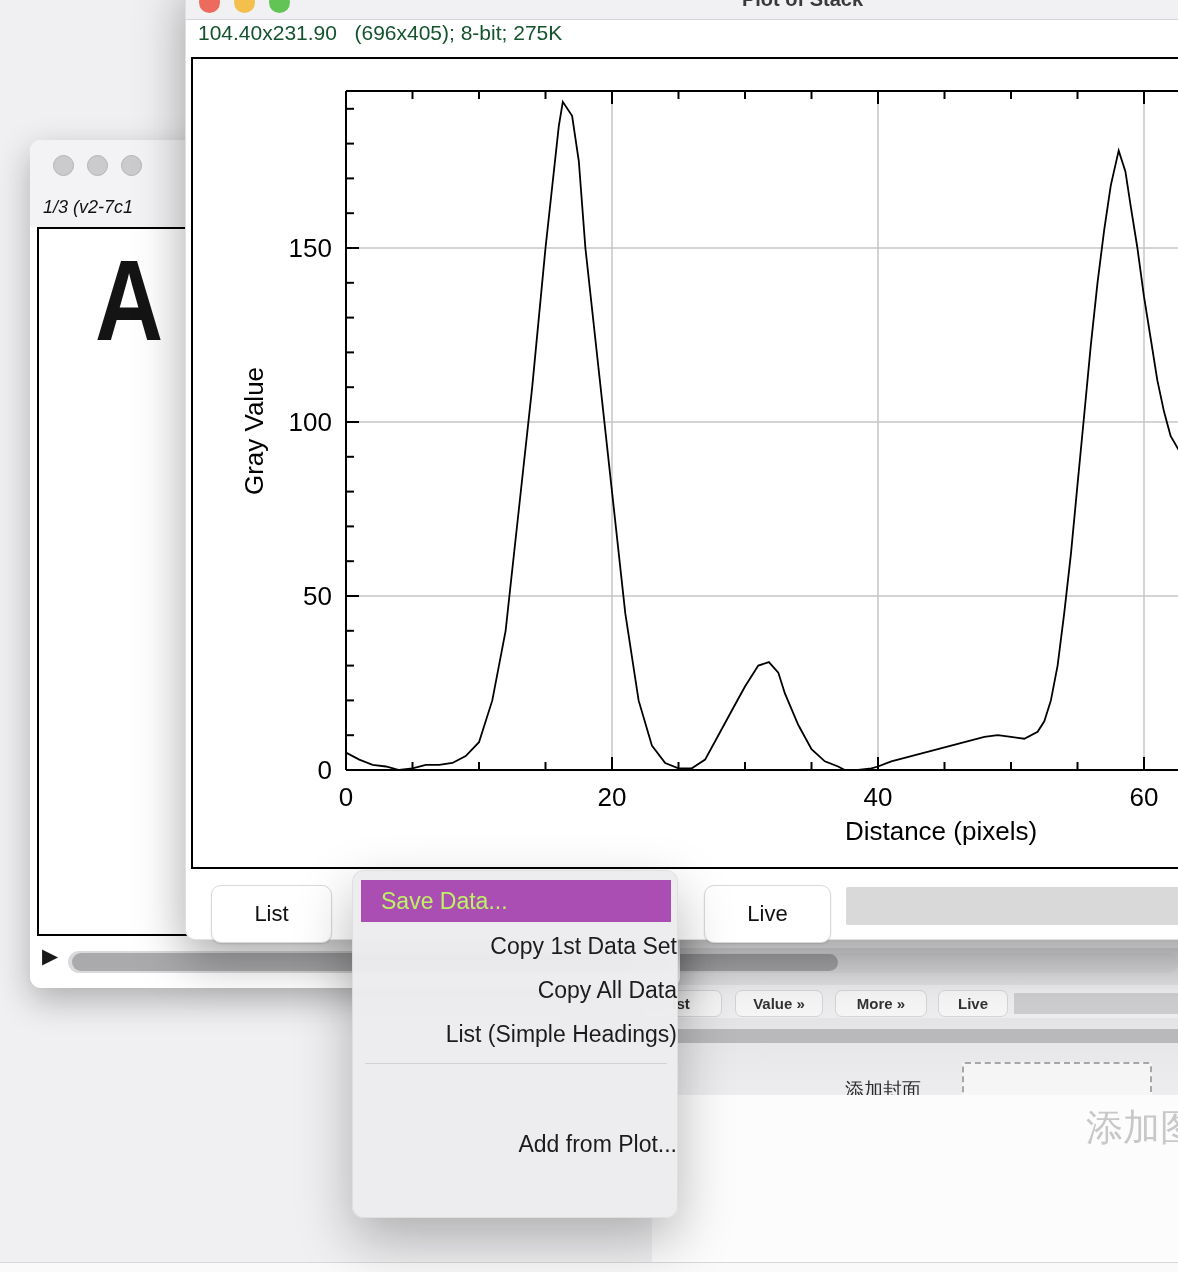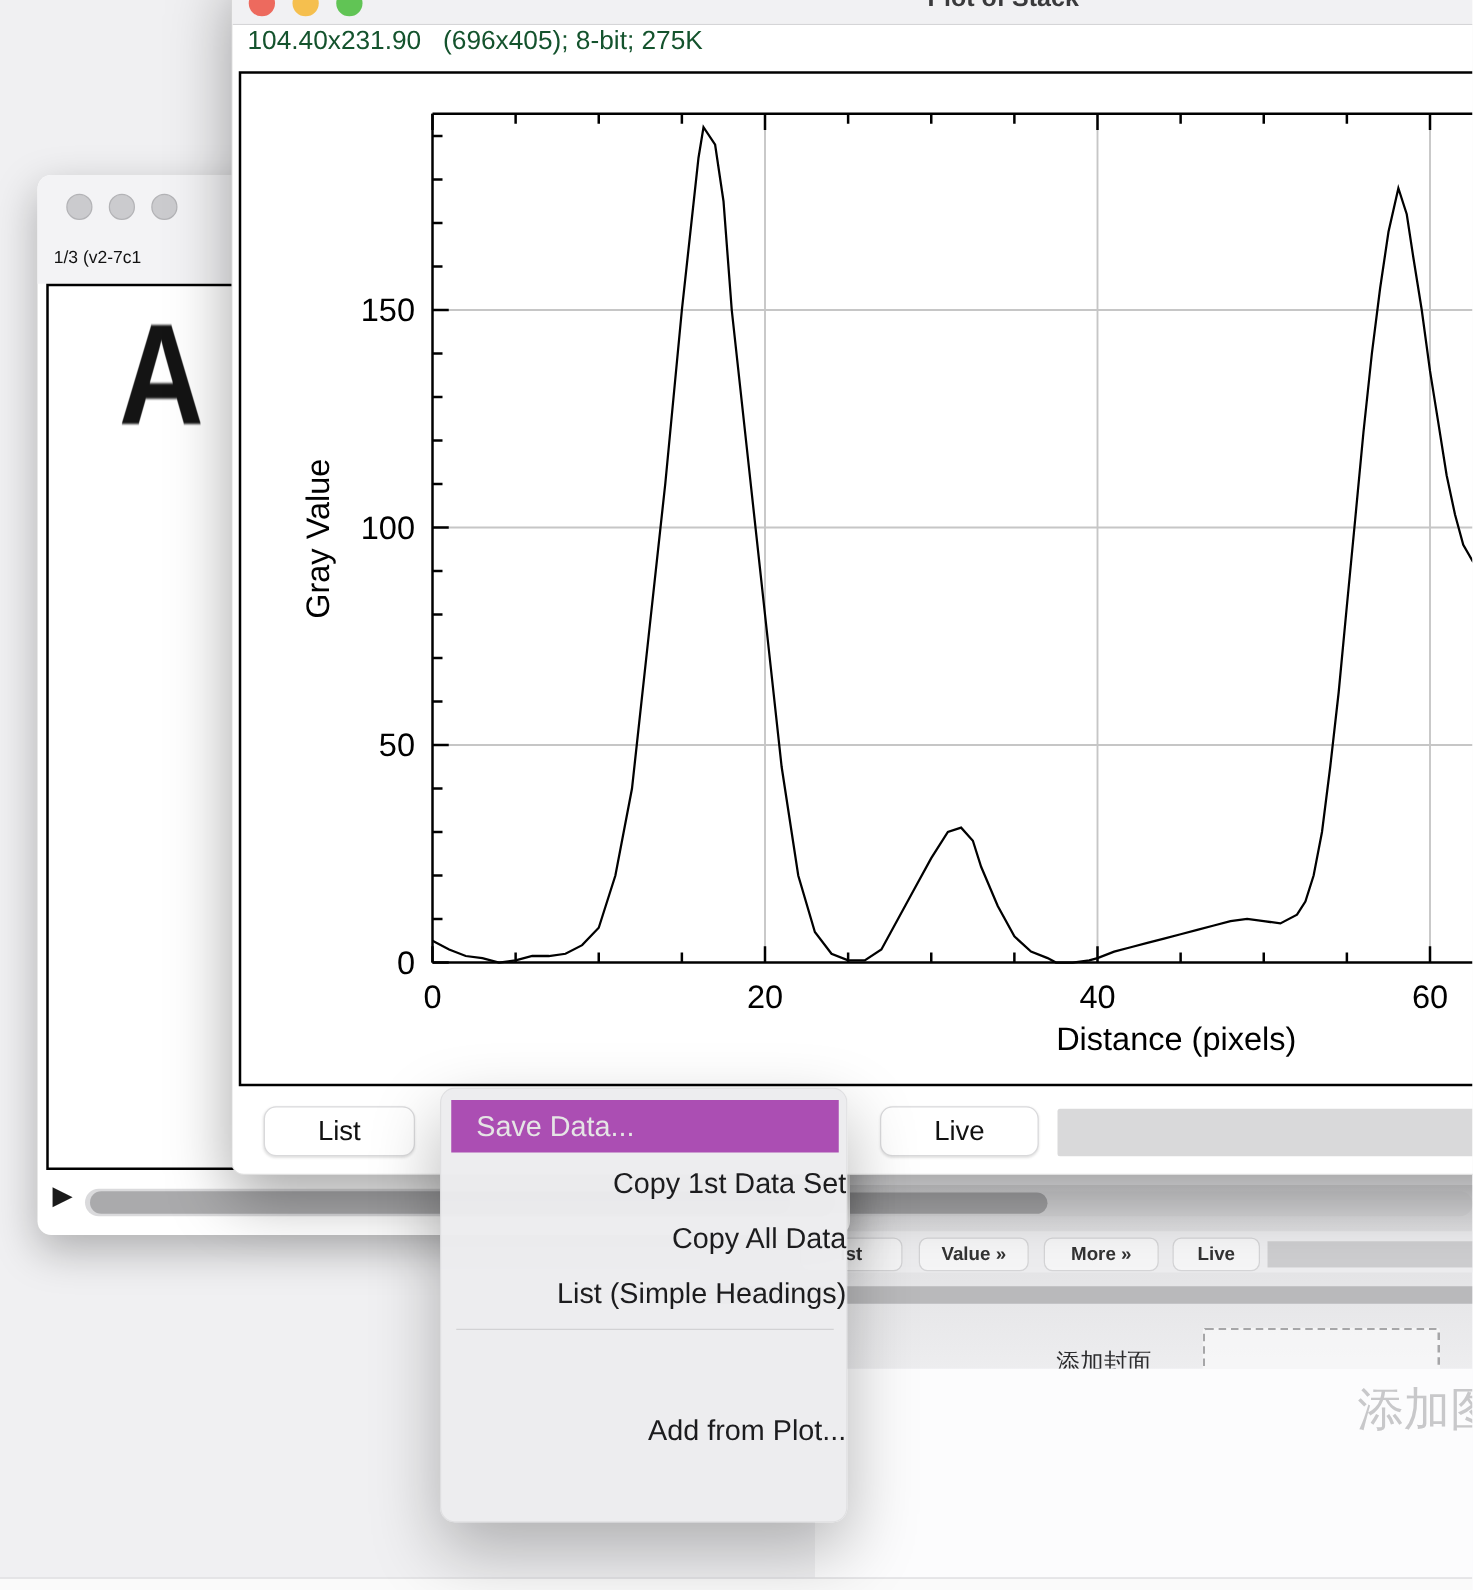--- a/index.html
+++ b/index.html
@@ -24,50 +24,50 @@
   .add-figure{left:434px;top:8px;font-size:37px;color:#c8c8ca;white-space:nowrap;}
   .bottom-divider{left:0;top:1262px;width:1178px;height:1px;background:#d8d8da;z-index:2;}
   .bottom-strip{left:0;top:1263px;width:1178px;height:9px;background:#fafafa;z-index:2;}
 
   
   .img-win{left:30px;top:140px;width:650px;height:848px;background:#fff;border-radius:11px;
     box-shadow:0 12px 34px rgba(0,0,0,.28);z-index:5;}
   .img-titlebar{left:0;top:0;width:100%;height:87px;background:#f3f3f5;border-radius:11px 11px 0 0;}
   .light{width:21px;height:21px;border-radius:50%;box-sizing:border-box;}
   .light-gray{background:#cbcbce;border:1px solid #b3b3b6;}
-  .img-title{left:13px;top:57px;font-size:14px;color:#111;white-space:nowrap;}
+  .img-title{left:13px;top:57px;font-size:18px;color:#111;white-space:nowrap;font-style:italic;}
   .img-area{left:7px;top:87px;width:643px;height:705px;background:#fff;border:2px solid #000;overflow:hidden;}
   .letter-a{left:56px;top:0px;font-size:115px;font-weight:700;color:#141414;line-height:1.25;
     transform:scaleX(.82);transform-origin:left top;filter:blur(.7px);}
   .play{left:12px;top:804px;font-size:21px;color:#1a1a1a;}
   .sb-track{left:38px;top:811px;width:600px;height:22px;background:#dadadc;border-radius:11px;}
   .sb-thumb{left:42px;top:813px;width:560px;height:18px;background:#aaaaac;border-radius:9px;}
 
   
   .plot-win{left:185px;top:-26px;width:1235px;height:966px;background:#fff;border-radius:10px;
     box-shadow:0 18px 50px rgba(0,0,0,.35);border:1px solid rgba(0,0,0,.12);z-index:10;box-sizing:border-box;}
   .plot-titlebar{left:0;top:0;width:100%;height:44px;background:#f1f1f3;border-bottom:1px solid #d5d5d7;border-radius:10px 10px 0 0;}
   .plot-title{left:0;top:12px;width:100%;text-align:center;font-size:20px;font-weight:700;color:#3a3a3c;line-height:24px;}
   .light-red{background:#ed6a5e;}.light-yellow{background:#f5bf4e;}.light-green{background:#61c455;}
   .info-line{left:12px;top:46px;font-size:21px;color:#14532d;white-space:pre;}
   .canvas{left:5px;top:82px;width:1402px;height:808px;border:2px solid #000;background:#fff;overflow:hidden;box-sizing:content-box;}
   .canvas svg{display:block;}
   svg text{font-family:"Liberation Sans",sans-serif;fill:#000;}
-  .pbtn{top:910px;height:40px;background:#fff;border:1px solid #d9d9db;border-radius:10px;
+  .pbtn{top:910px;height:58px;background:#fff;border:1px solid #d9d9db;border-radius:10px;
     box-shadow:0 1px 2px rgba(0,0,0,.12);font-size:22px;color:#111;
     display:flex;align-items:center;justify-content:center;box-sizing:border-box;}
   .gray-rect{left:660px;top:912px;width:742px;height:38px;background:#d9d9da;border-radius:2px;}
 
   
   .menu{left:352px;top:870px;width:326px;height:348px;background:rgba(236,236,238,.97);
     border-radius:12px;border:1px solid rgba(0,0,0,.06);
     box-shadow:0 22px 55px rgba(0,0,0,.28);z-index:20;box-sizing:border-box;}
   .menu-hl{left:8px;top:9px;width:310px;height:42px;border-radius:0;
     display:flex;align-items:center;padding-left:20px;box-sizing:border-box;
-    font-size:23px;color:#e5e5e5;}
+    font-size:23px;color:#bef264;}
   .menu-item{left:0;width:100%;height:44px;display:flex;align-items:center;
     padding-left:44px;box-sizing:border-box;font-size:23px;color:#1c1c1e;justify-content:flex-end;}
   .menu-item.disabled{color:#b4b4b6;}
   .menu-sep{left:12px;top:192px;width:302px;height:1px;background:#d2d2d4;}
 </style>
 </head>
 <body>
 
 <div class="screen">
 

